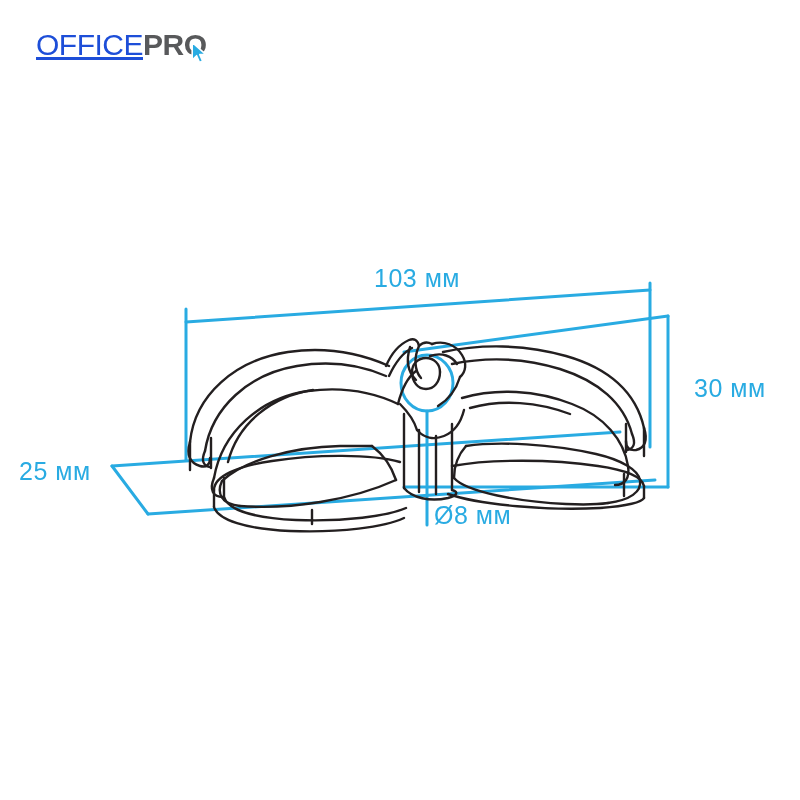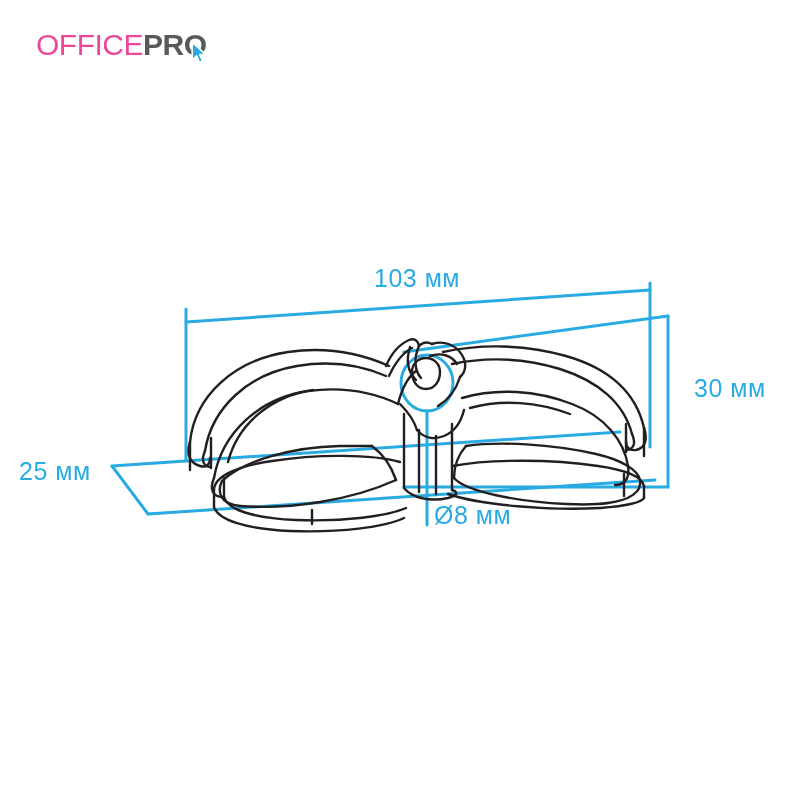--- a/index.html
+++ b/index.html
@@ -25,22 +25,23 @@
     height: 38px;
   }
   #brand-logo .logo-text {
     font-size: 30px;
     letter-spacing: -0.5px;
     line-height: 1;
     white-space: nowrap;
     font-family: "Liberation Sans", sans-serif;
   }
   #brand-logo .logo-light {
-    color: #ec4899;
+    color: #1d4ed8;
     font-weight: 400;
+    text-decoration: underline;
   }
   #brand-logo .logo-bold {
     color: #58595b;
     font-weight: 700;
   }
   #brand-logo .cursor-wrap {
     position: relative;
     display: inline-block;
     width: 0;
     height: 0;

